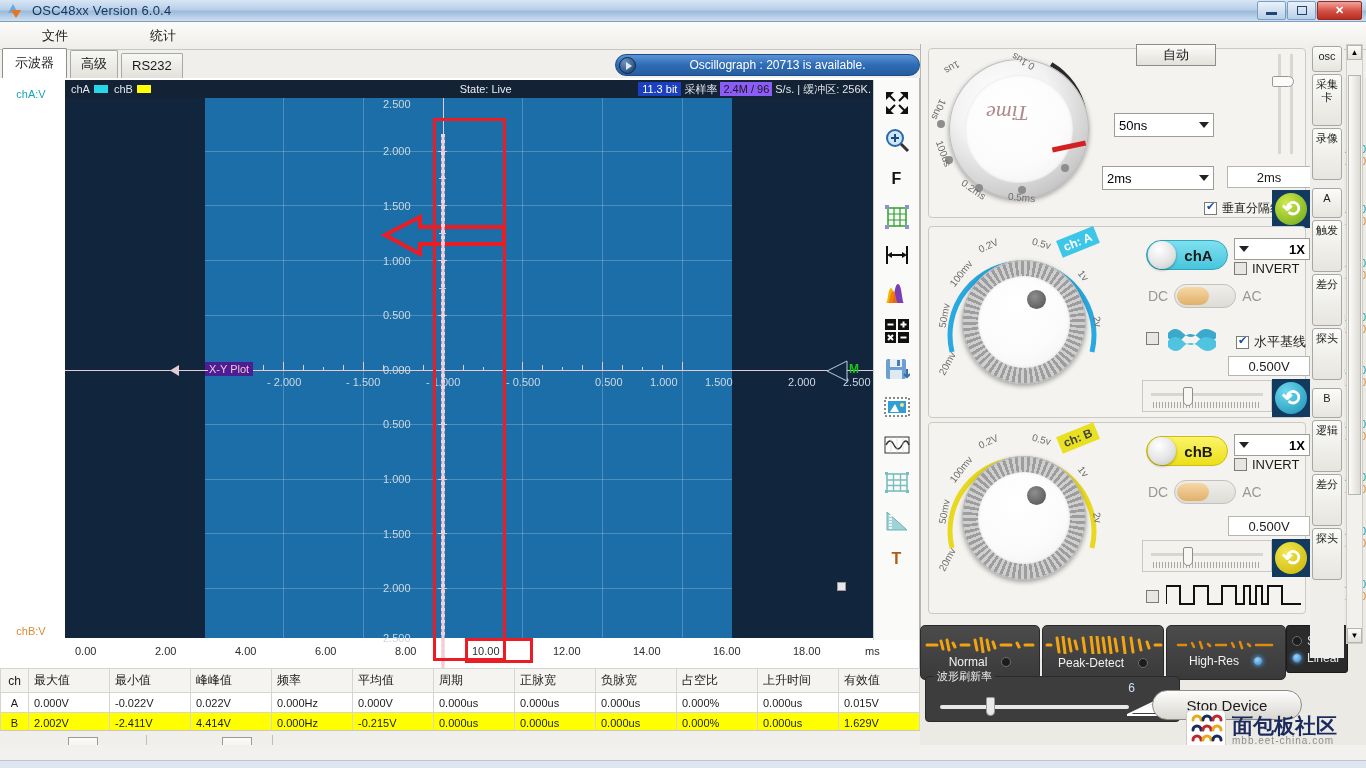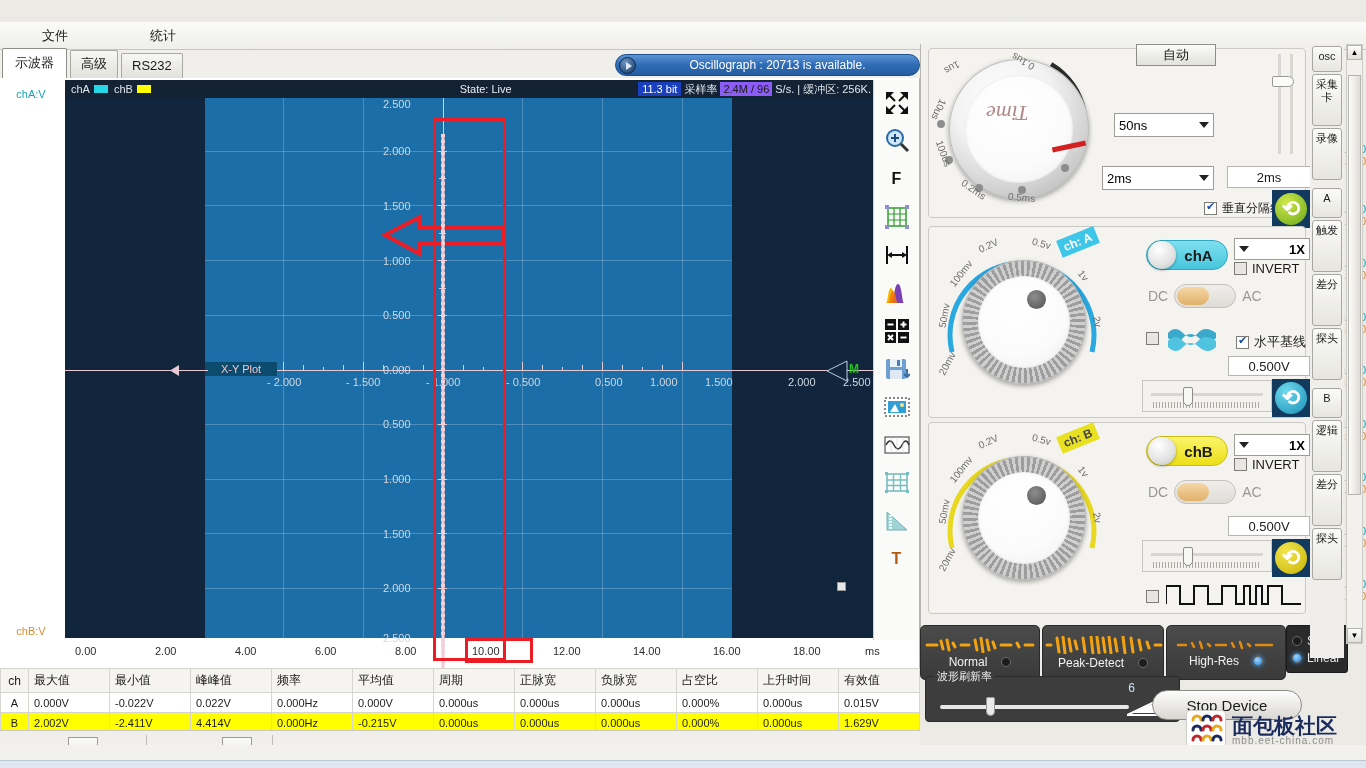--- a/index.html
+++ b/index.html
@@ -126,22 +126,22 @@
   .grid-v { width:1px; height:100%; top:0; }
   .grid-h { height:1px; width:100%; left:0; }
 
   .xy-axis-h { position:absolute; left:0; top:272px; width:100%; height:1px; background:#e6c9d2; }
   .xy-axis-v { position:absolute; left:0; top:0; width:1px; height:100%; background:#e6c9d2; }
   .tickmark { position:absolute; background:#e6c9d2; }
 
   .inner-num { position:absolute; font-size:11px; color:#cfd8e2; }
 
   .xy-plot-badge {
-    position:absolute; background:#0c4a6e; color:#f3c4c9; font-size:11px;
-    padding:1px 16px; white-space:nowrap;
+    position:absolute; background:#4c1d95; color:#f3c4c9; font-size:11px;
+    padding:1px 4px; white-space:nowrap;
   }
 
   
   .trace {
     position:absolute; background:#f0c8d2;
   }
 
   
   .red-box {
     position:absolute; border:3px solid #ec1c24; background:transparent;
@@ -371,20 +371,33 @@
   }
   .hscroll-bottom {
     position:absolute; left:0; top:745px; width:1366px; height:15px; background:#f2f1ed;
   }
 </style>
 </head>
 <body>
 
 <div class="app">
 
+  <div class="titlebar">
+    <div class="tb-icon"></div>
+    <div class="tb-title">OSC48xx  Version 6.0.4</div>
+    <div class="win-btns">
+      <div class="win-btn">
+          <span class="mn"></span>
+        </div>
+      <div class="win-btn">
+          <span class="rs"></span>
+        </div>
+      <div class="win-btn close">✕</div>
+    </div>
+  </div>
 
   <div class="menubar">
     <div class="menu-item">文件</div>
     <div class="menu-item">统计</div>
   </div>
 
   <div class="tabrow">
     <div class="tab active">示波器</div>
     <div class="tab">高级</div>
     <div class="tab">RS232</div>

